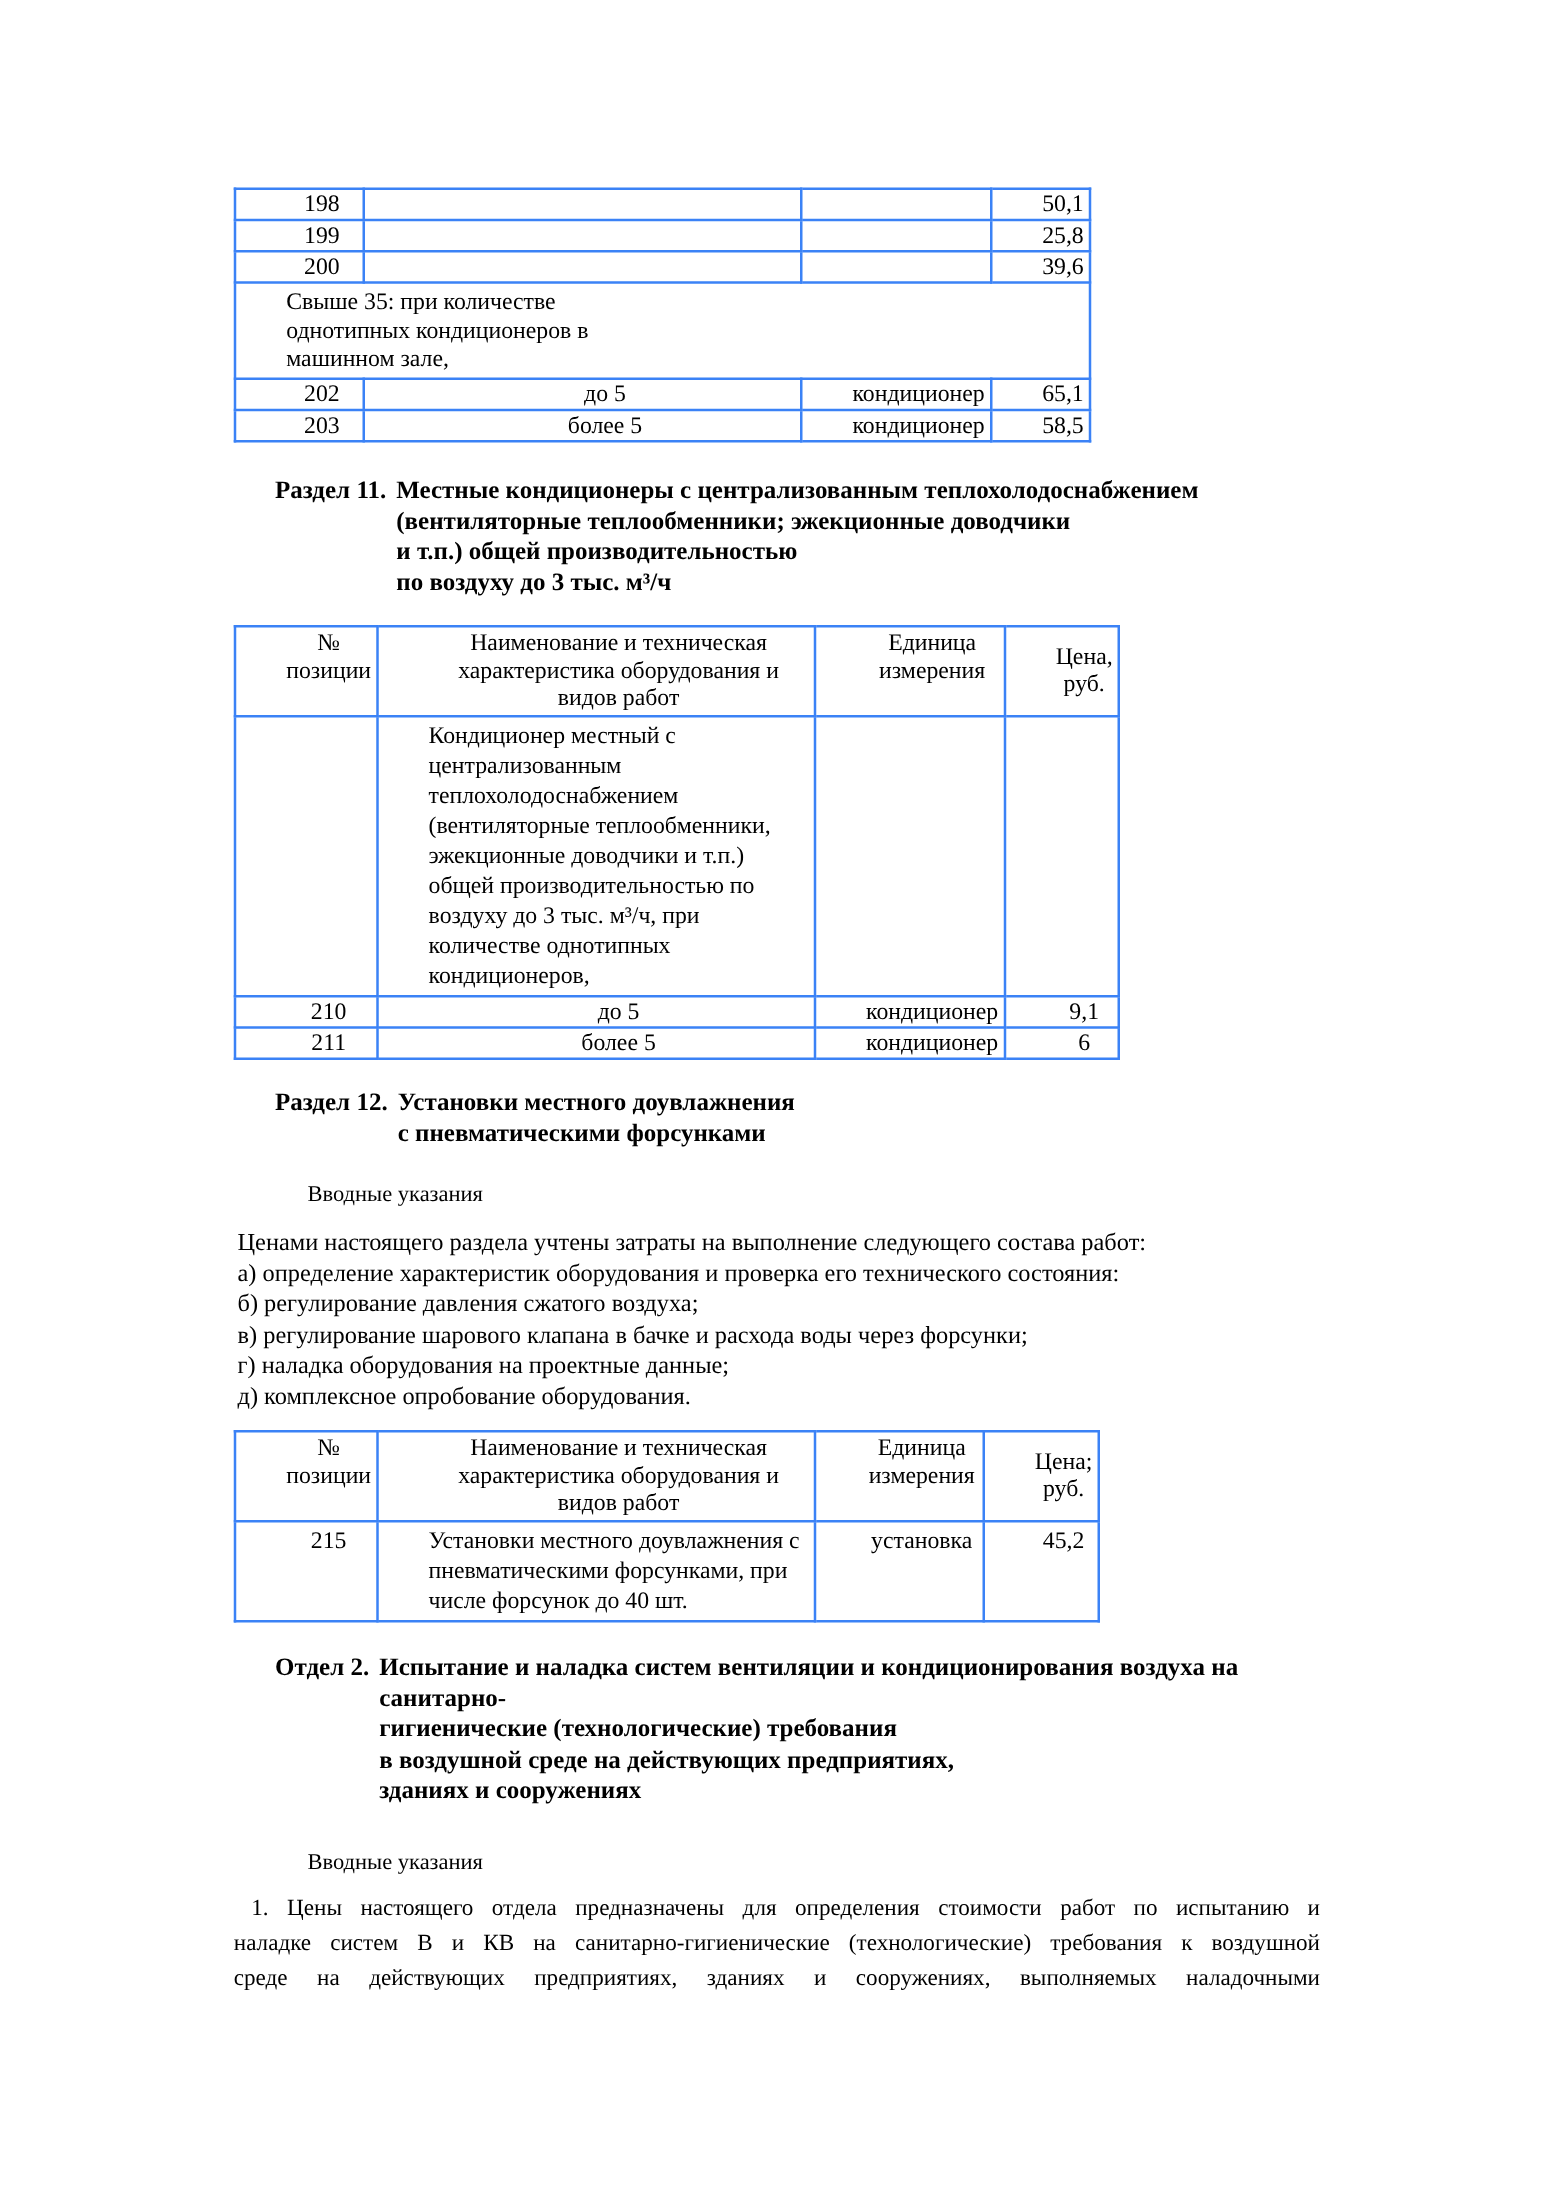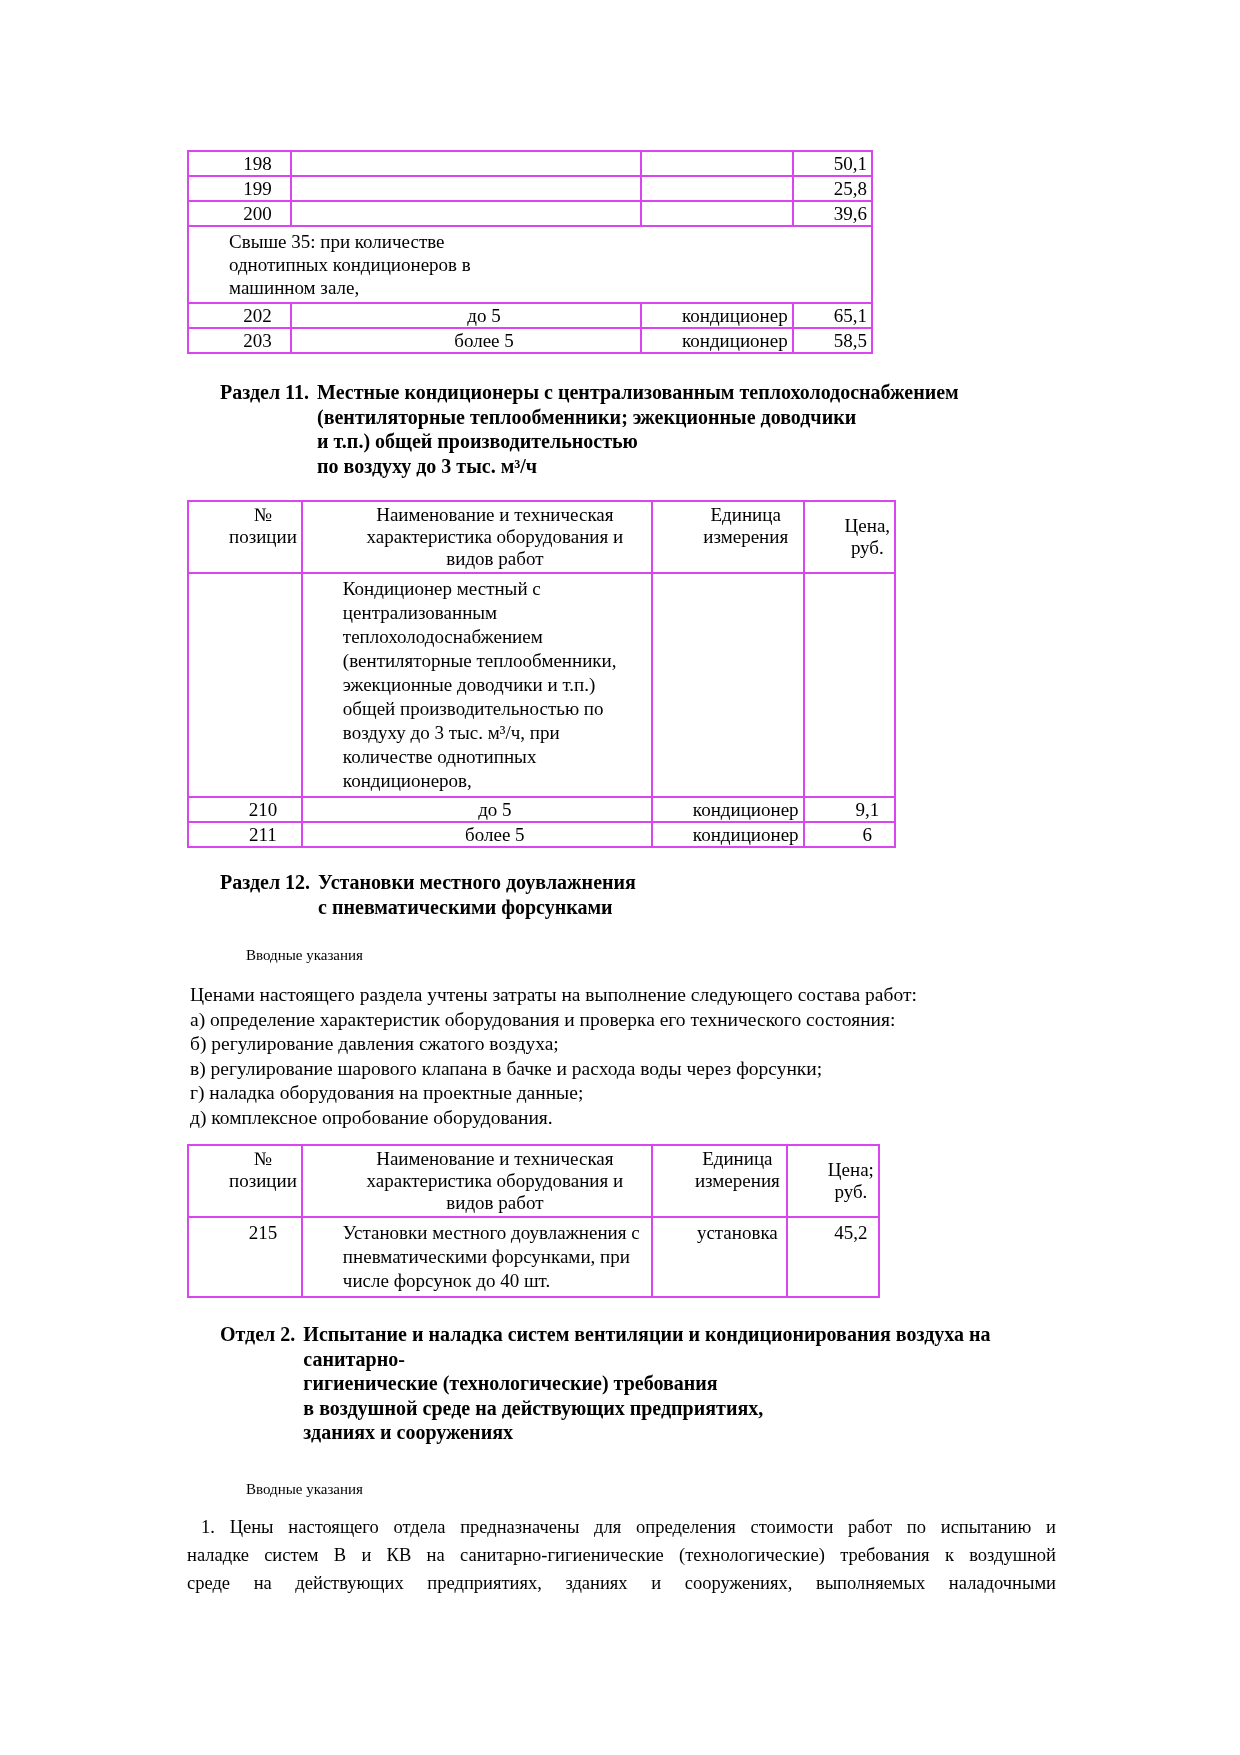--- a/index.html
+++ b/index.html
@@ -13,21 +13,21 @@
     overflow: hidden;
   }
   
   table.tbl {
     border-collapse: collapse;
     table-layout: fixed;
     font-size: 19px;
     margin-left: 187px;
   }
   table.tbl td, table.tbl th {
-    border: 2px solid #d946ef;
+    border: 2px solid #3b82f6;
     overflow: hidden;
     padding-left: 40px;
   }
   td.c {
     text-align: center;
     vertical-align: middle;
     line-height: 21px;
     padding: 1px 4px;
   }
   td.merged {
@@ -66,21 +66,21 @@
     font-weight: bold;
     font-size: 20px;
     line-height: 24.5px;
     margin-left: 220px;
   }
   .sect .lbl { flex: 0 0 auto; margin-right: 8px; white-space: pre; }
   .sect .hl  { white-space: pre-line; }
   
   .vvod {
     margin-left: 246px;
-    font-size: 15px;
+    font-size: 18px;
     line-height: 24px;
   }
   .intro {
     margin-left: 190px;
     font-size: 19.5px;
     line-height: 24.5px;
     white-space: pre-line;
   }
   .jpara {
     margin-left: 187px;

